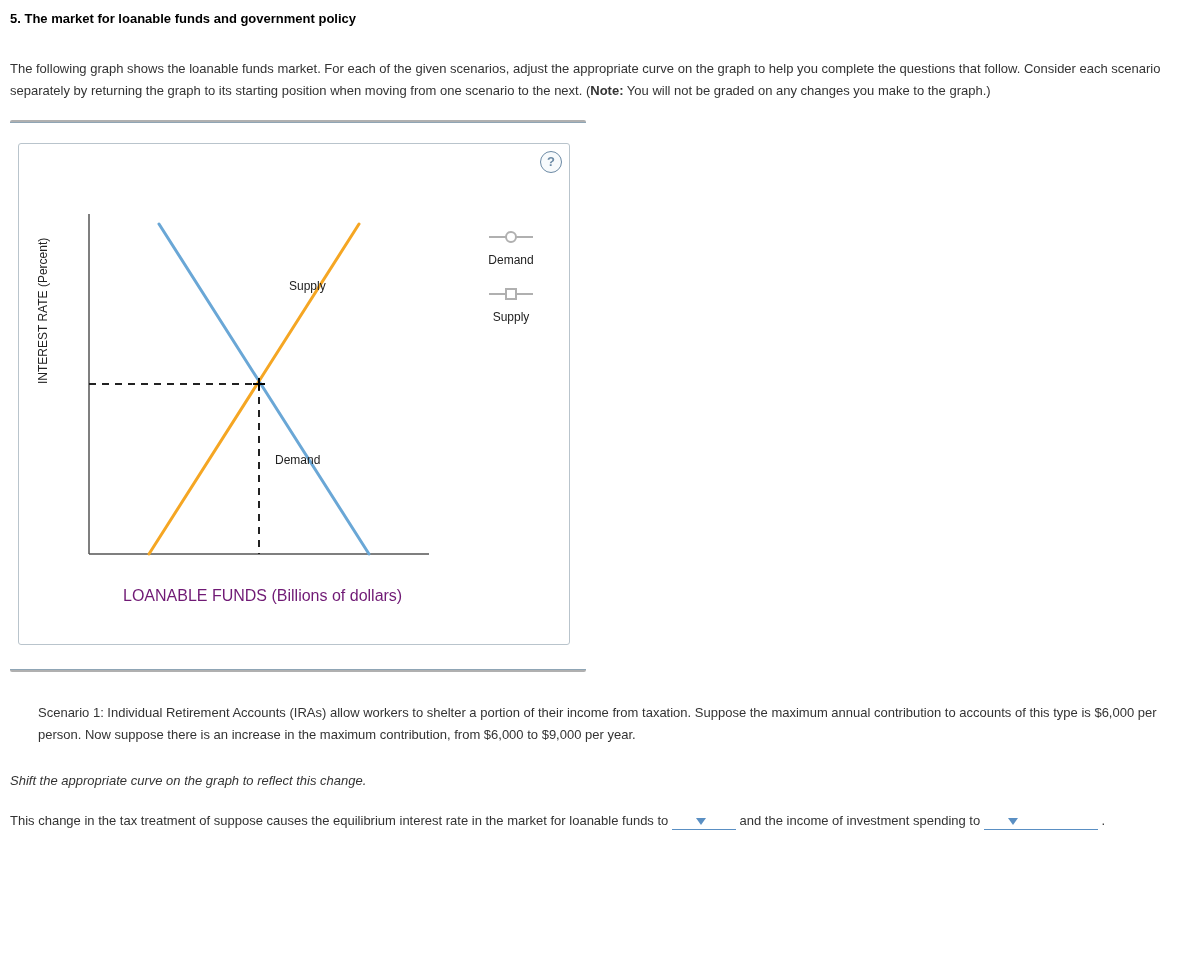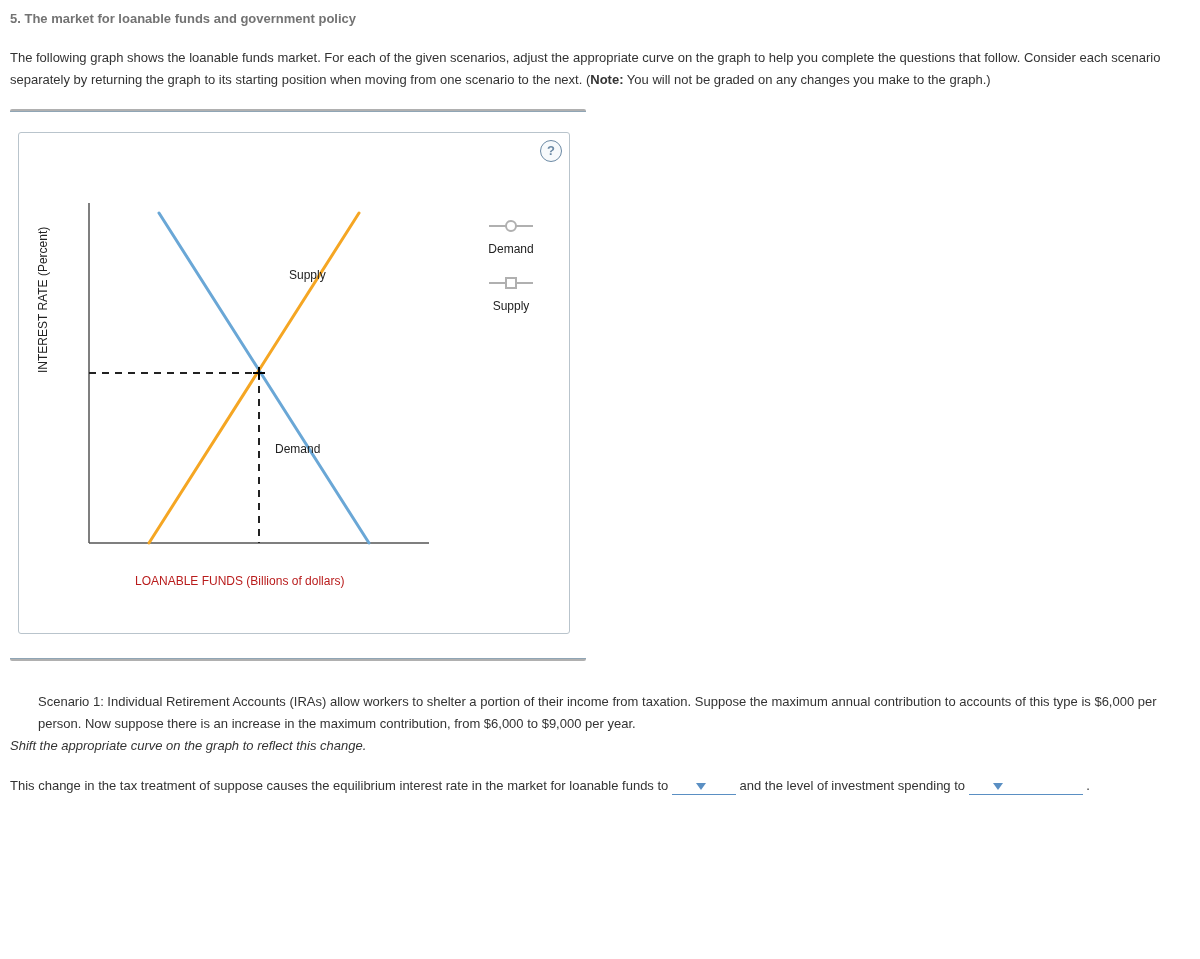--- a/index.html
+++ b/index.html
@@ -5,24 +5,24 @@
   body {
     font-family: Verdana, Geneva, sans-serif;
     font-size: 13px;
     color: #333;
     margin: 0;
     padding: 8px 10px;
     line-height: 1.7;
     background: #fff;
   }
   .heading {
-    color: #737373;
+    color: #000000;
     font-weight: bold;
     font-size: 13px;
-    margin-bottom: 17px;
+    margin-bottom: 28px;
   }
   .intro {
     margin-bottom: 18px;
   }
   .chart-wrapper {
     border-top: 3px solid #b0b0b0;
     border-bottom: 3px solid #b0b0b0;
     border-radius: 2px;
     padding: 20px 8px 24px 8px;
     margin: 8px 0 30px 0;
@@ -76,24 +76,24 @@
     left: 14px;
     top: 240px;
     transform: rotate(-90deg);
     transform-origin: left top;
     font-size: 12px;
     color: #222;
     white-space: nowrap;
   }
   .x-axis-label {
     position: absolute;
-    left: 116px;
+    left: 104px;
     top: 438px;
-    font-size: 12px;
-    color: #b91c1c;
+    font-size: 16px;
+    color: #701a75;
   }
   .legend {
     position: absolute;
     right: 18px;
     top: 92px;
     width: 80px;
     font-size: 12px;
     color: #222;
   }
   .legend-row {
@@ -131,20 +131,21 @@
     font-size: 12px;
     fill: #222;
     font-family: Verdana, Geneva, sans-serif;
   }
   .scenario {
     margin-top: 8px;
     margin-left: 28px;
   }
   .instruction {
     font-style: italic;
+    margin-top: 24px;
     margin-bottom: 14px;
   }
   .fill-sentence {
     line-height: 2.1;
   }
   .dropdown-slot {
     display: inline-flex;
     align-items: center;
     border-bottom: 1px solid #5a8fc3;
     min-width: 40px;
@@ -219,18 +220,18 @@
 
 <div class="scenario">Scenario 1: Individual Retirement Accounts (IRAs) allow workers to shelter a portion of their income from taxation. Suppose the maximum annual contribution to accounts of this type is $6,000 per person. Now suppose there is an increase in the maximum contribution, from $6,000 to $9,000 per year.</div>
 
 <div class="instruction">Shift the appropriate curve on the graph to reflect this change.</div>
 
 <div class="fill-sentence">
   <span>This change in the tax treatment of suppose causes the equilibrium interest rate in the market for loanable funds to </span>
   <span class="dropdown-slot">
     <span class="dropdown-caret"></span>
   </span>
-  <span> and the level of investment spending to </span>
+  <span> and the income of investment spending to </span>
   <span class="dropdown-slot" style="min-width:90px;">
     <span class="dropdown-caret"></span>
   </span>
   <span> .</span>
 </div>
 
 </body></html>

